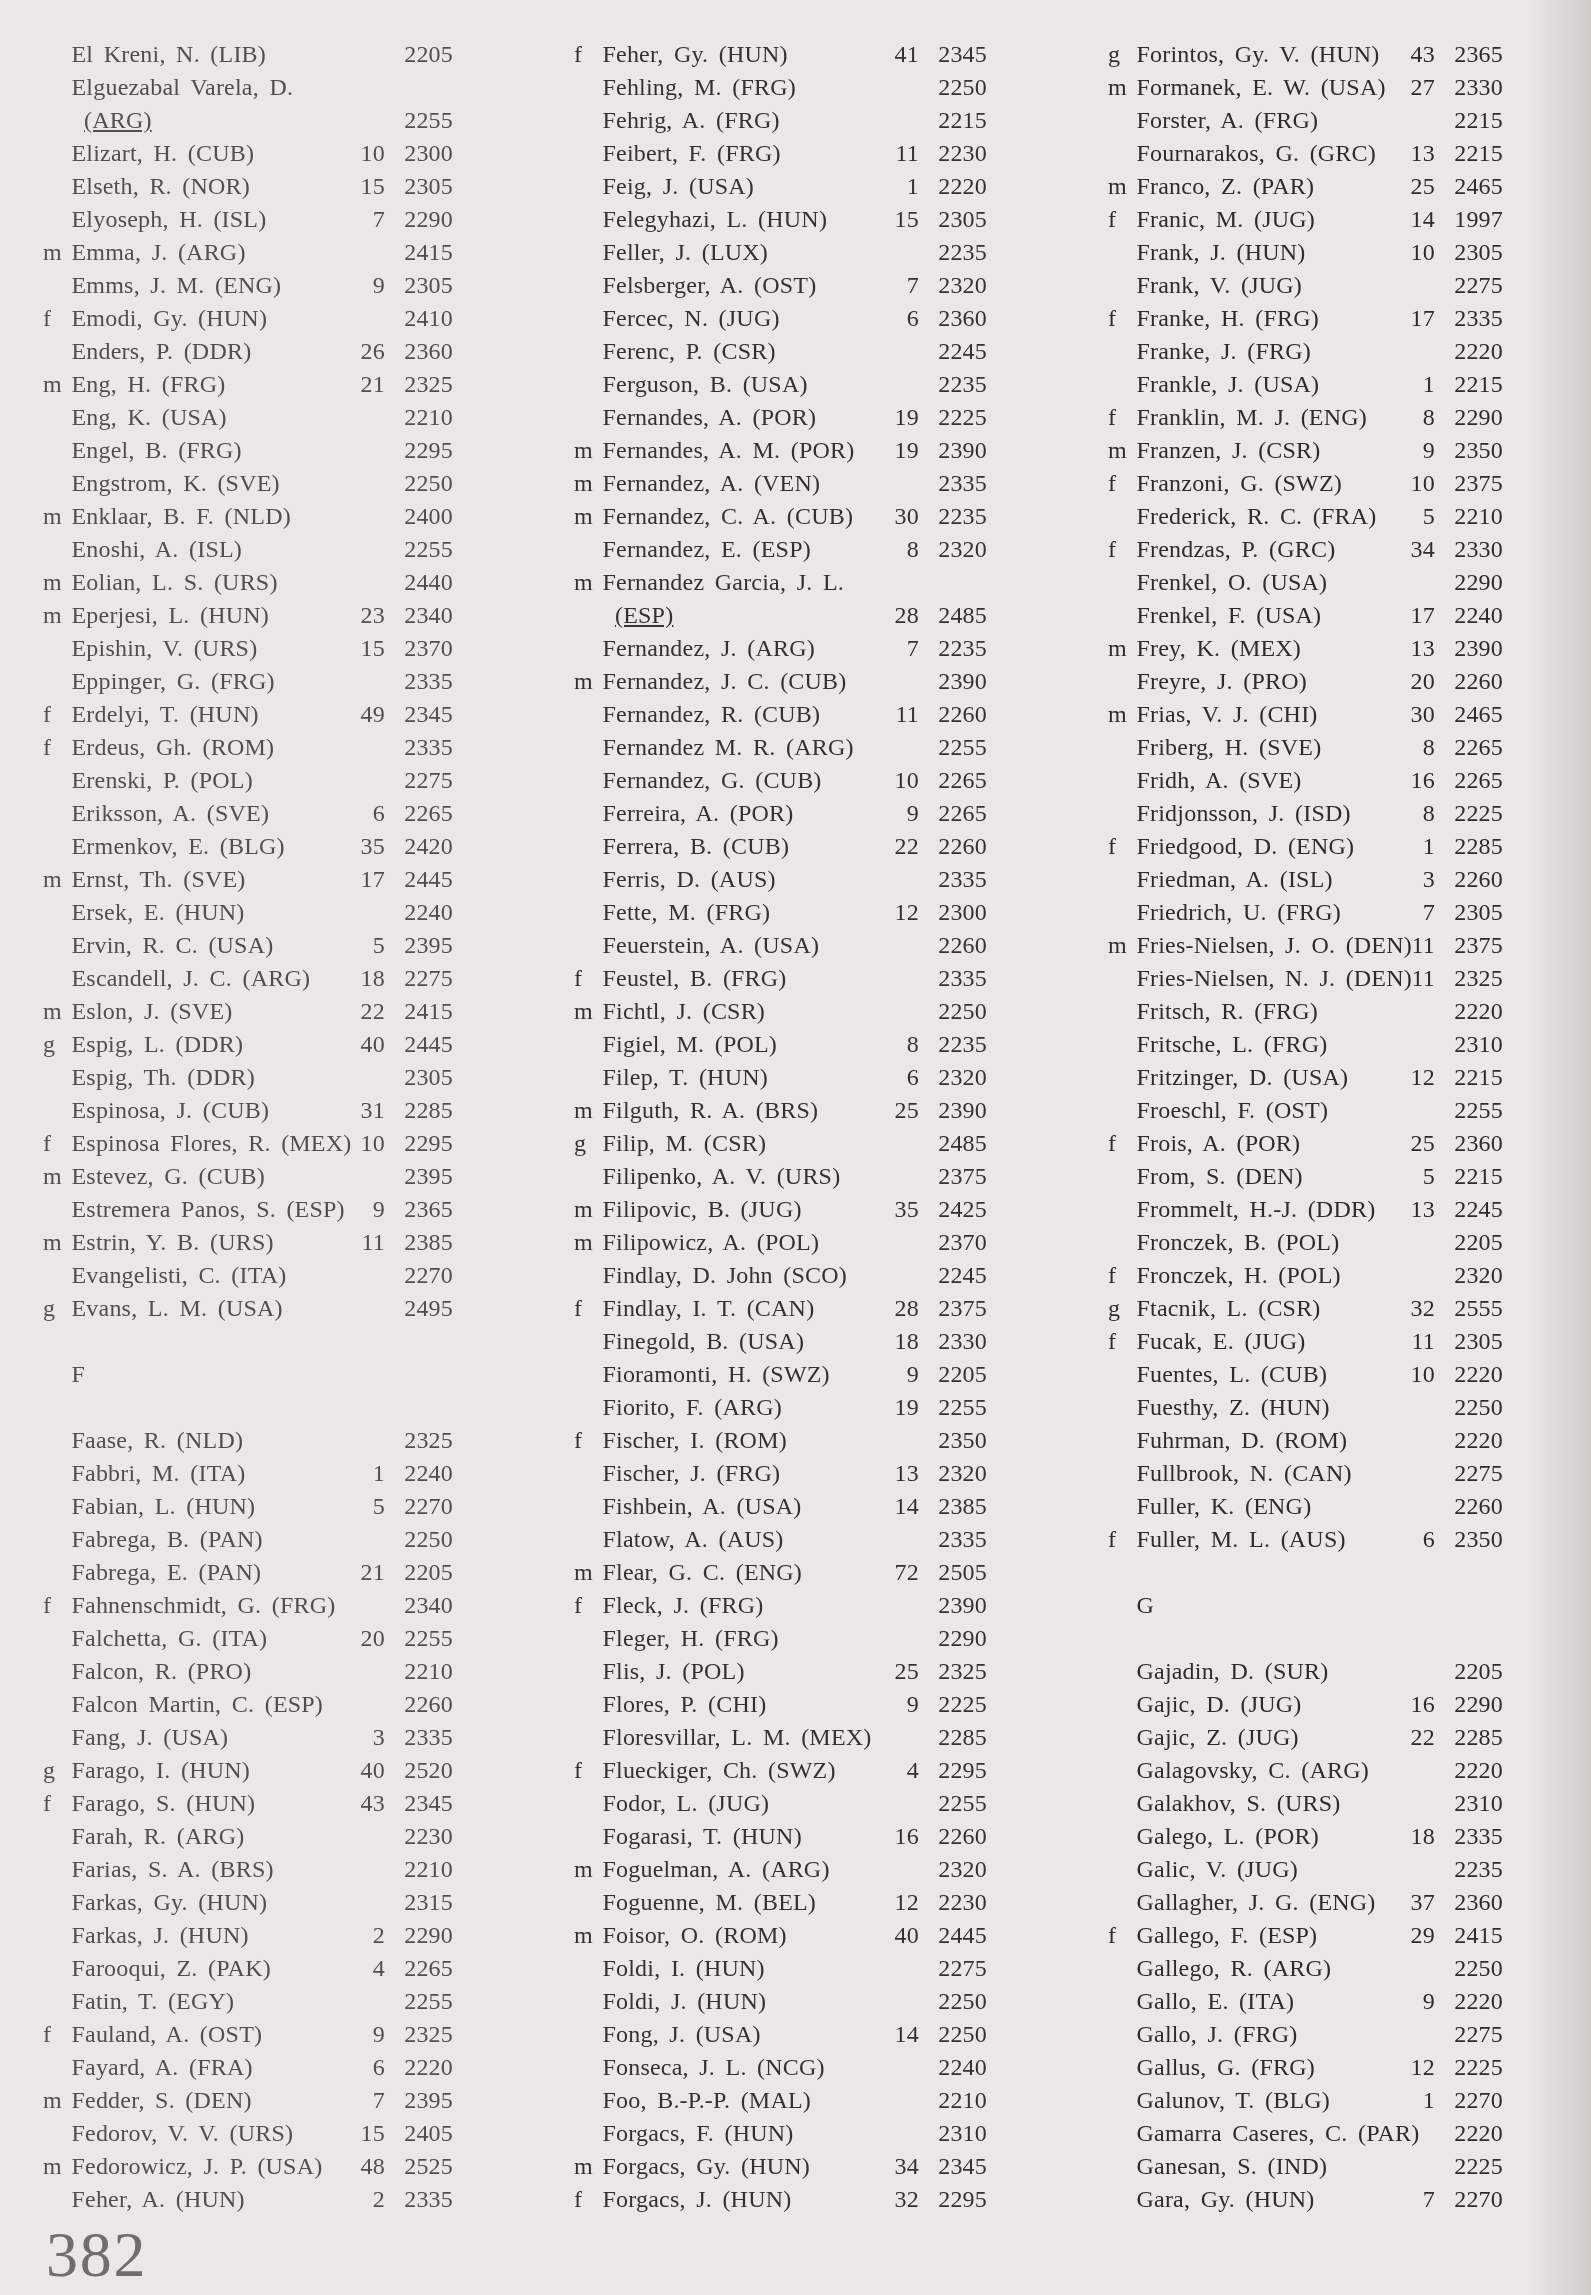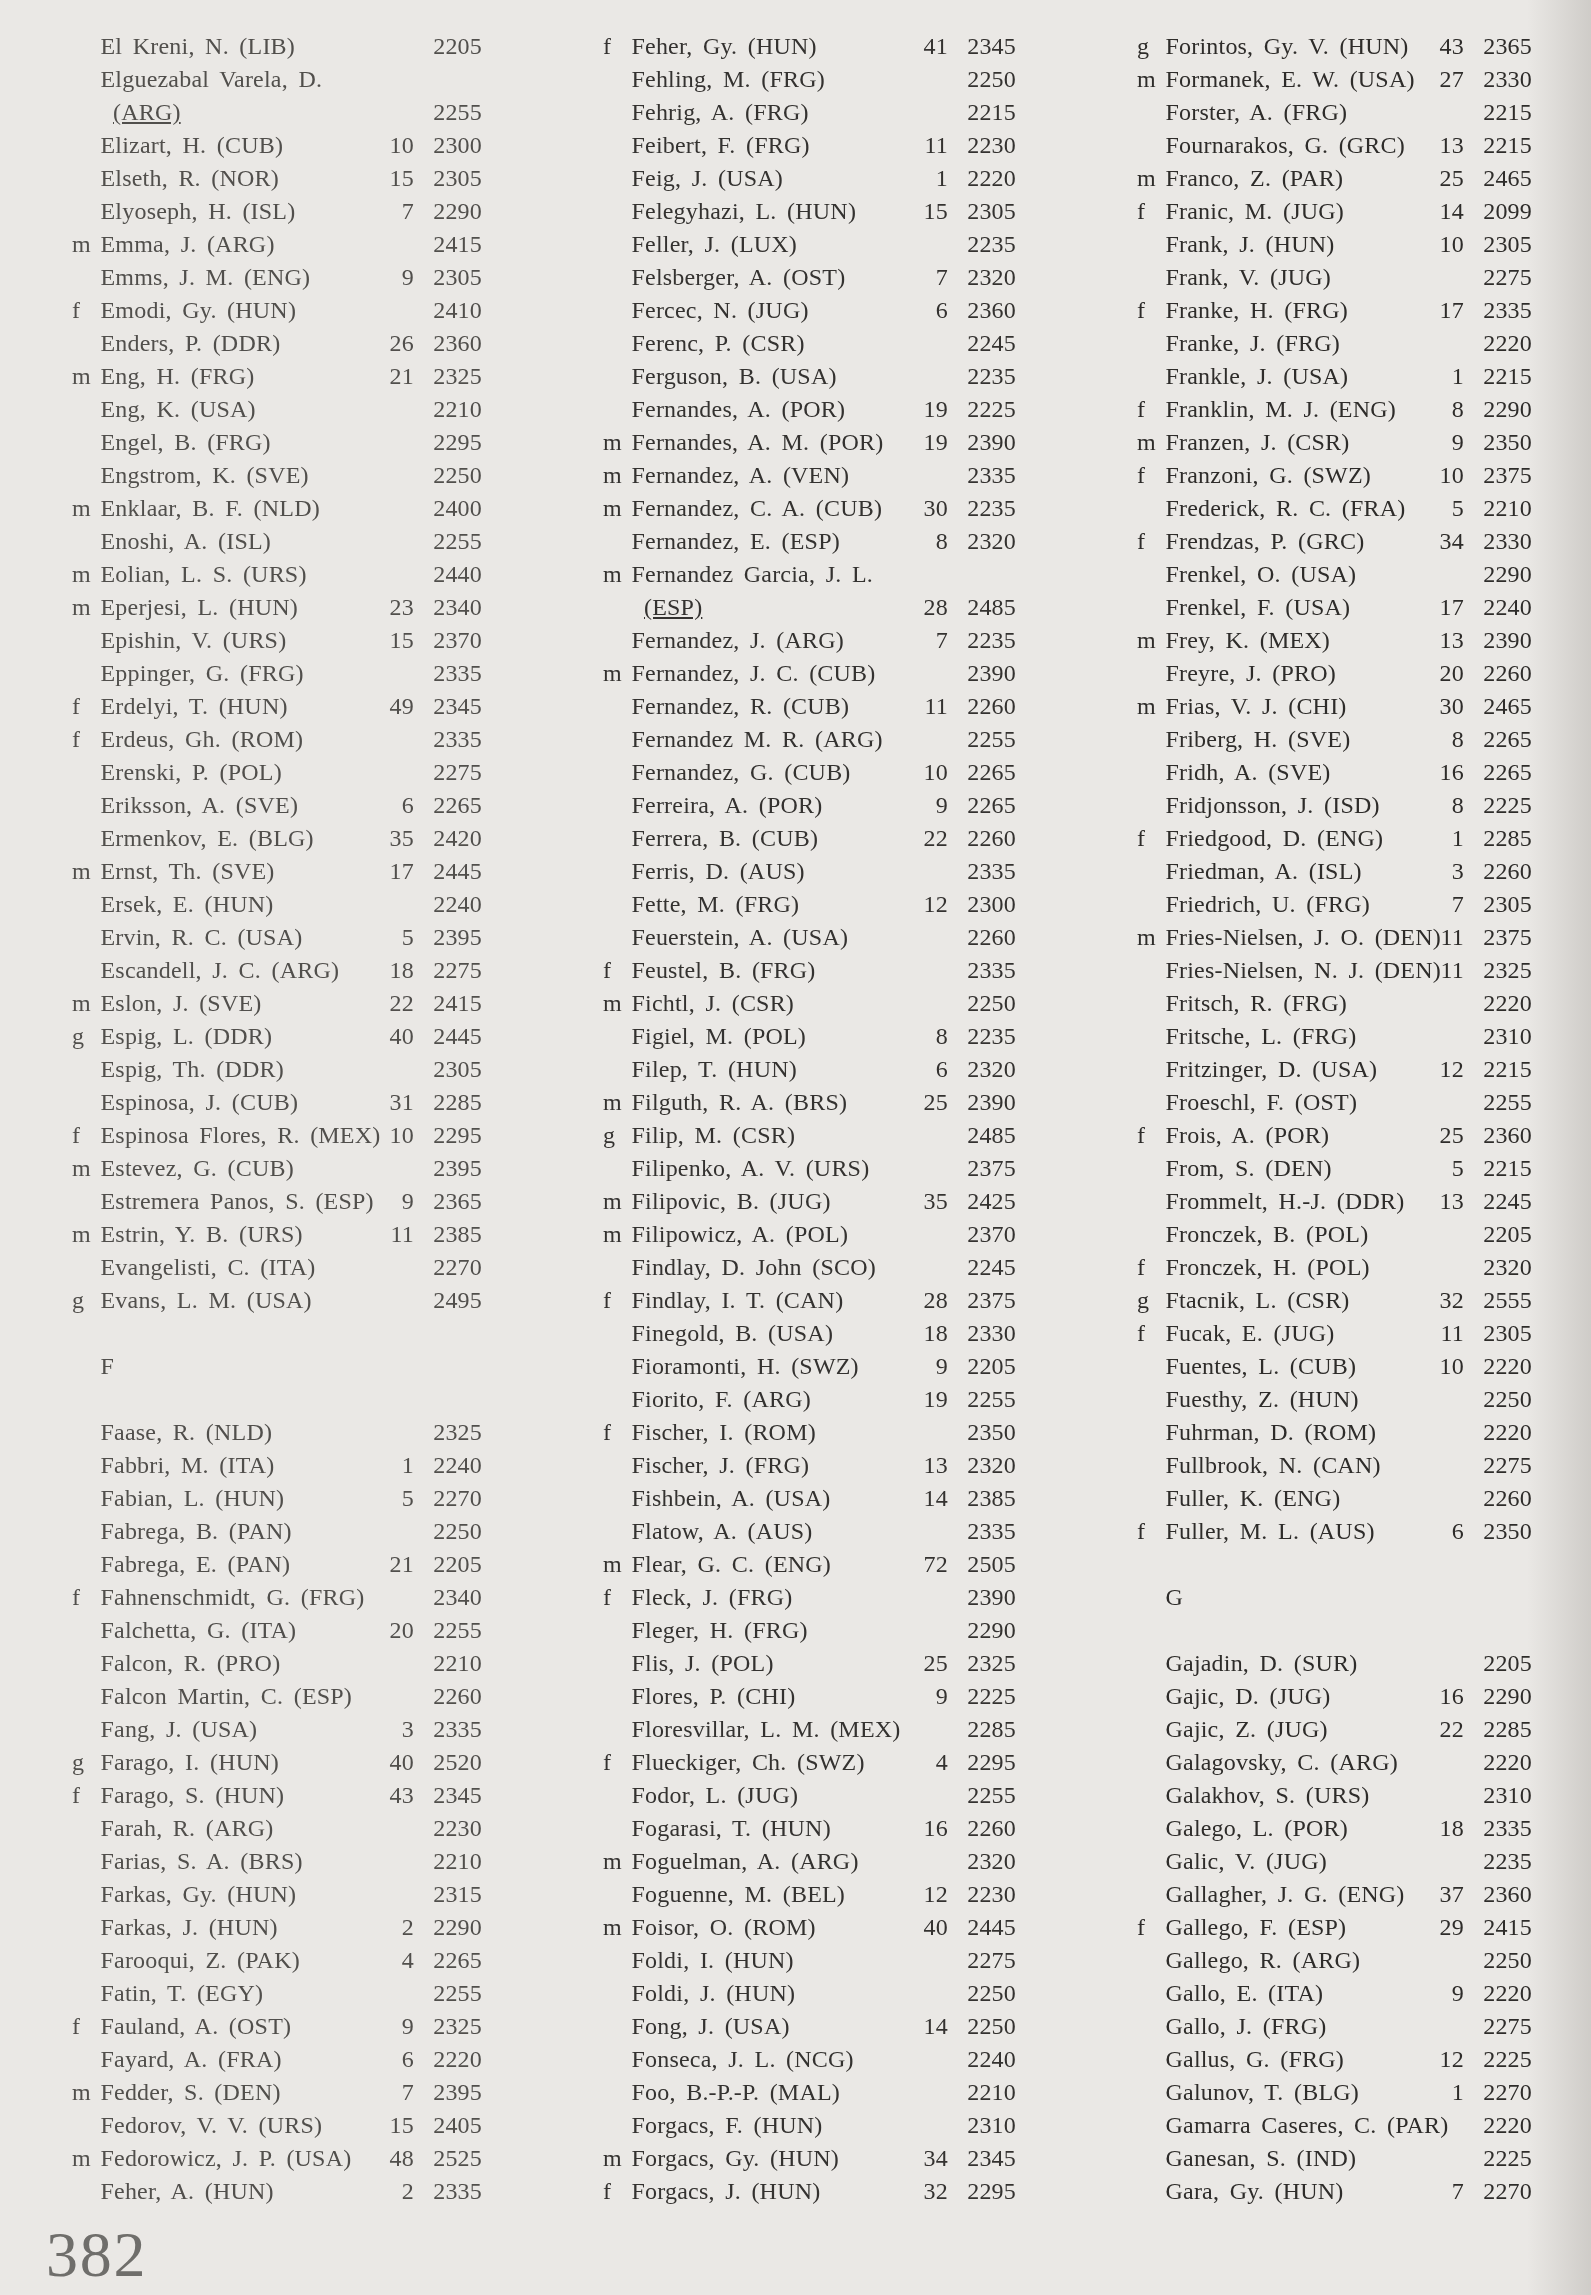--- a/index.html
+++ b/index.html
@@ -3,21 +3,21 @@
 <meta charset="utf-8">
 <style>
   html,body{margin:0;padding:0;background:#c9c6c2;}
   .page{
     position:relative;
     width:1591px;height:2296px;
     background:#eae8e5;
     font-family:"Liberation Serif", serif;
     overflow:hidden;
   }
-  .col{position:absolute;top:30px;margin-left:29px;}
+  .col{position:absolute;top:38px;}
   #col0{left:43px;width:410px;color:#514f4c;}
   #col1{left:574px;width:413px;color:#343230;}
   #col2{left:1108px;width:395px;color:#2e2c2a;}
   .row{
     position:relative;
     height:33px;
     line-height:33px;
     font-size:24px;
     white-space:nowrap;
     letter-spacing:0.2px;
@@ -709,21 +709,21 @@
       <div class="row">
         <span class="t">m</span>
         <span class="n">Franco, Z. (PAR)</span>
         <span class="g">25</span>
         <span class="r">2465</span>
       </div>
       <div class="row">
         <span class="t">f</span>
         <span class="n">Franic, M. (JUG)</span>
         <span class="g">14</span>
-        <span class="r">2099</span>
+        <span class="r">1997</span>
       </div>
       <div class="row">
         <span class="n">Frank, J. (HUN)</span>
         <span class="g">10</span>
         <span class="r">2305</span>
       </div>
       <div class="row">
         <span class="n">Frank, V. (JUG)</span>
         <span class="r">2275</span>
       </div>

